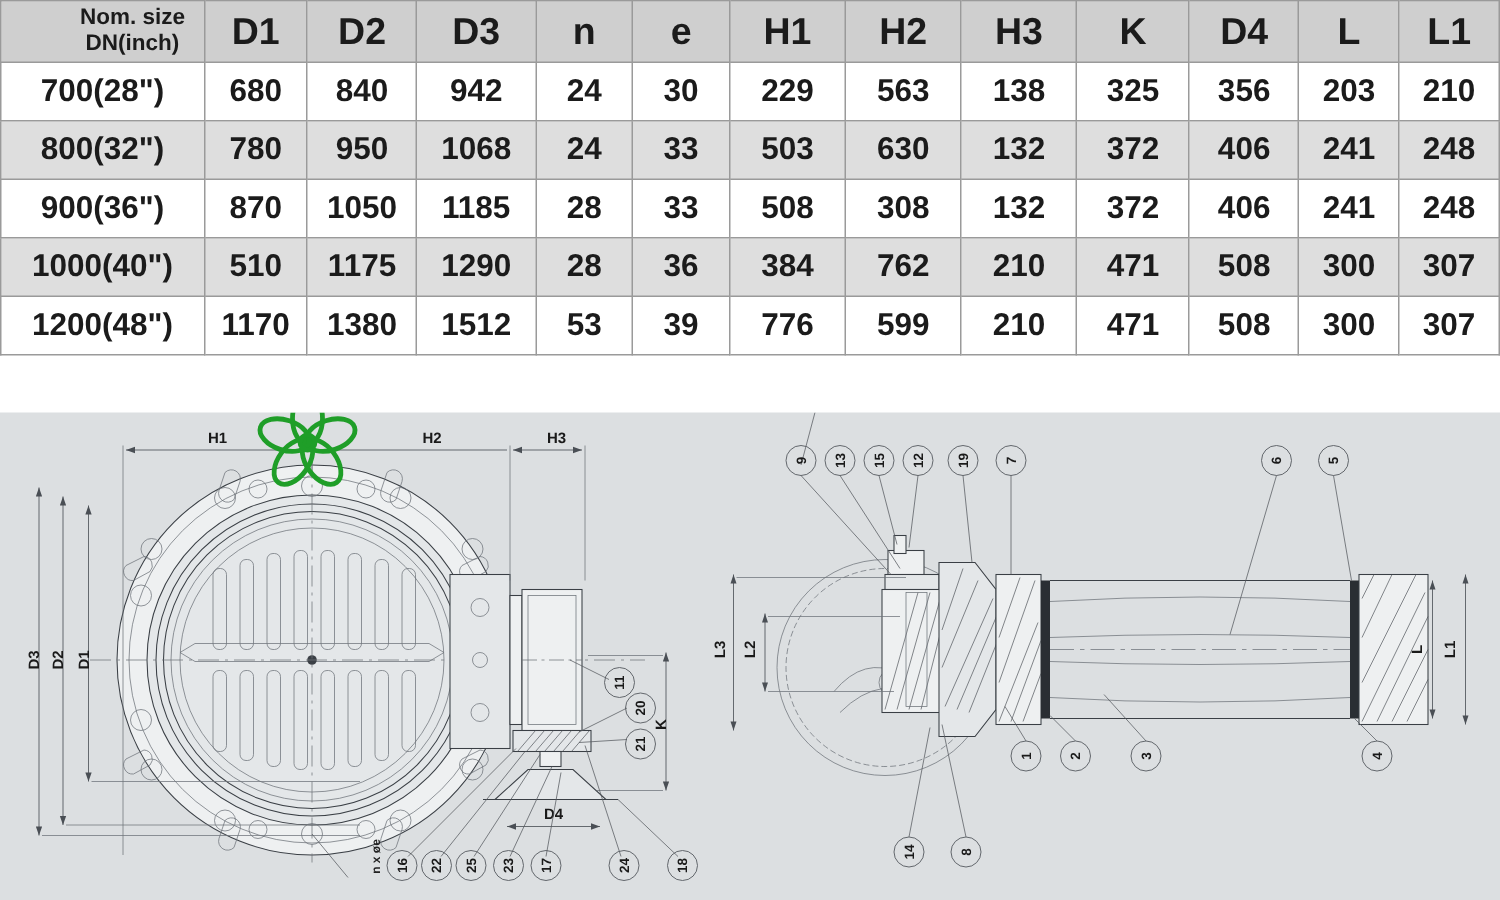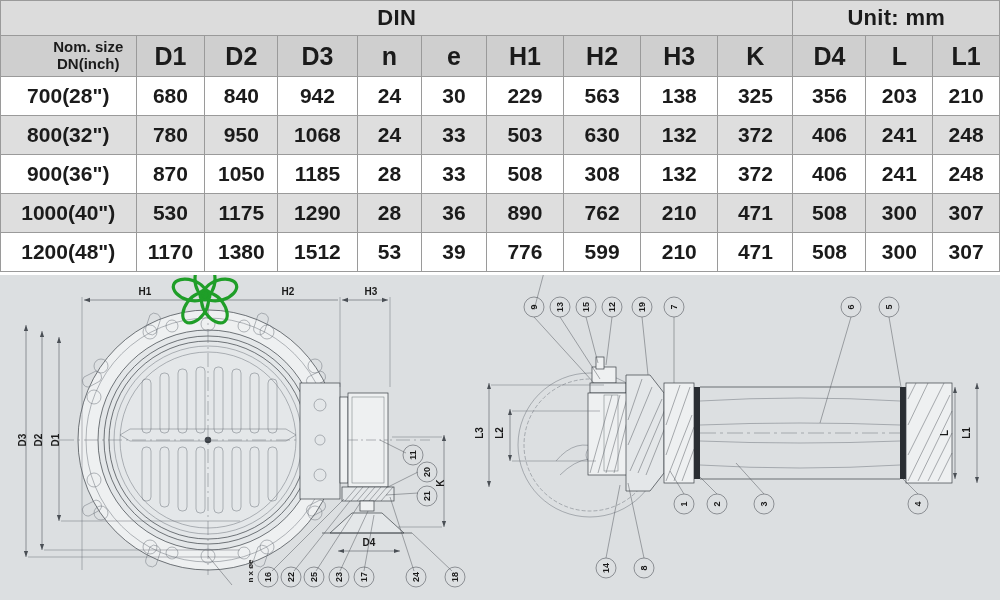--- a/index.html
+++ b/index.html
@@ -77,24 +77,20 @@
           <col style="width:62px">
           <col style="width:74px">
           <col style="width:74px">
         <col style="width:74px">
           <col style="width:72px">
           <col style="width:70px">
           <col style="width:64px">
           <col style="width:64px">
       </colgroup>
       <tbody>
-        <tr class="title-row">
-          <td colspan="10" class="din-cell">DIN</td>
-          <td colspan="3" class="unit-cell">Unit: mm</td>
-        </tr>
         <tr class="head-row">
           <th class="nom">
             <span class="l1">Nom. size</span>
             <span class="l2">DN(inch)</span>
           </th>
           <th>D1</th>
           <th>D2</th>
           <th>D3</th>
           <th>n</th>
           <th>e</th>
@@ -147,26 +143,26 @@
           <td>508</td>
           <td>308</td>
           <td>132</td>
           <td>372</td>
           <td>406</td>
           <td>241</td>
           <td>248</td>
         </tr>
         <tr class="data-row alt">
           <td class="c0">1000(40")</td>
-          <td>530</td>
+          <td>510</td>
           <td>1175</td>
           <td>1290</td>
           <td>28</td>
           <td>36</td>
-          <td>890</td>
+          <td>384</td>
           <td>762</td>
           <td>210</td>
           <td>471</td>
           <td>508</td>
           <td>300</td>
           <td>307</td>
         </tr>
         <tr class="data-row">
           <td class="c0">1200(48")</td>
           <td>1170</td>

